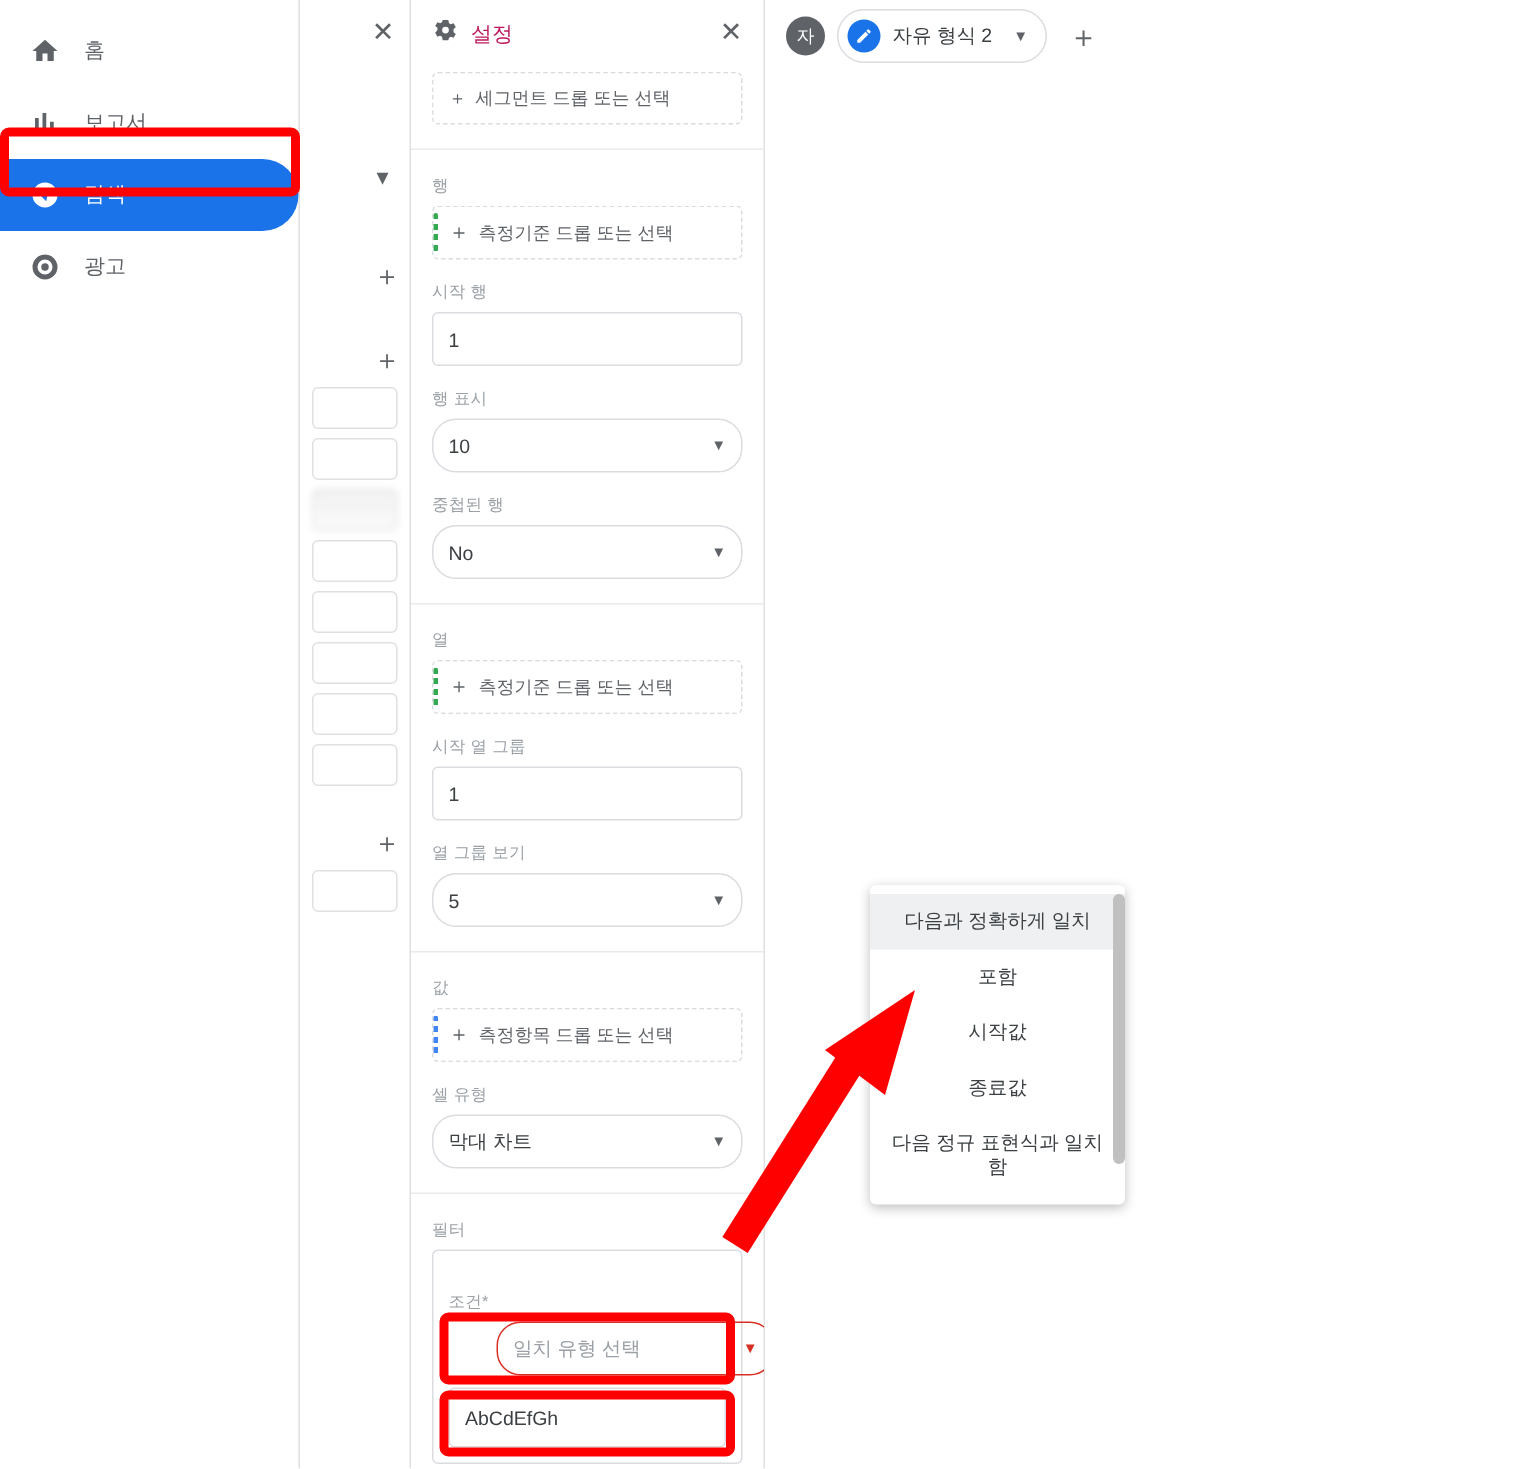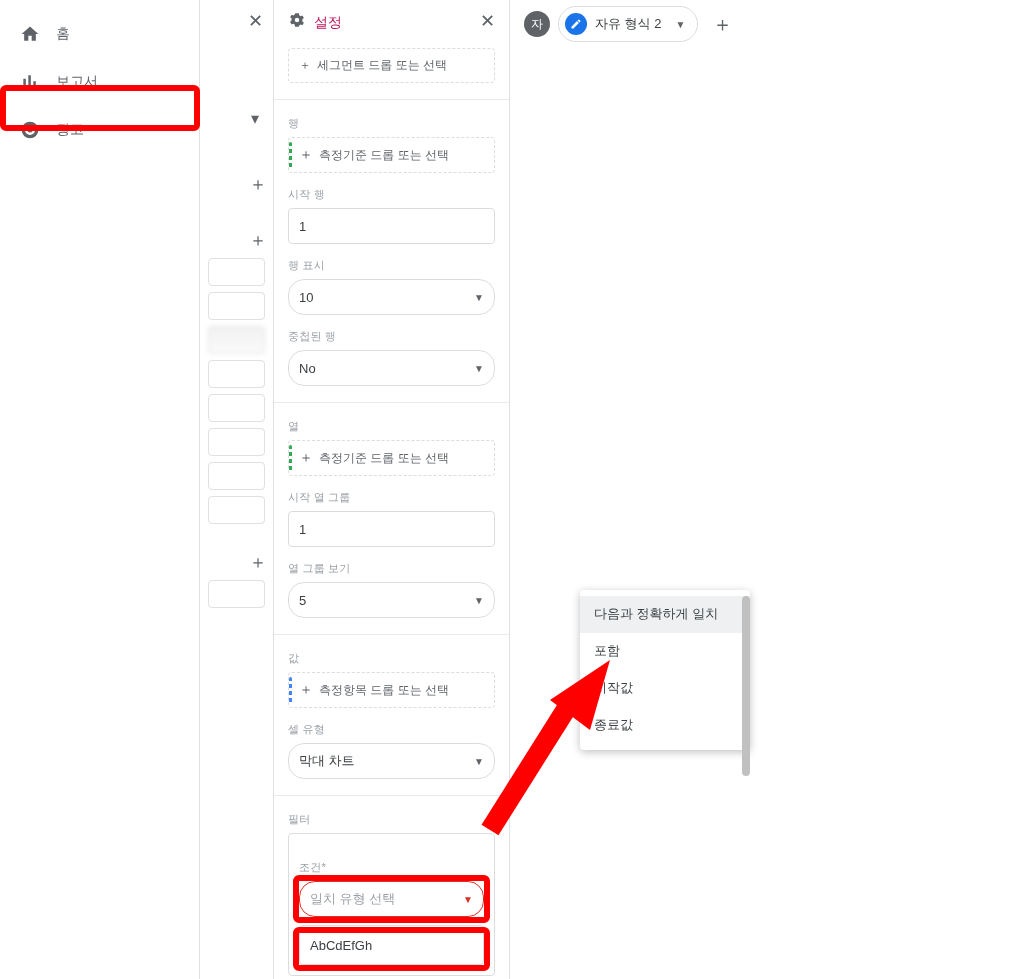--- a/index.html
+++ b/index.html
@@ -29,21 +29,21 @@
     .settings-title { display: flex; align-items: flex-end; font-size: 14px; font-weight: 500; color: #be185d; }
     .settings-title .icon { margin-right: 8px; }
     .section-label { font-size: 11px; color: #9aa0a6; margin: 14px 0 6px; letter-spacing: 0.2px; }
     .dashed-box { border: 1px dashed #dadce0; border-radius: 4px; padding: 8px 10px; font-size: 12px; color: #5f6368; display: flex; align-items: center; gap: 6px; }
     .drop-row { border: 1px dashed #dadce0; border-radius: 4px; padding: 8px 10px; font-size: 12px; color: #5f6368; display: flex; align-items: center; gap: 6px; position: relative; }
     .drop-row.green::before { content:''; position: absolute; left: 0; top: 4px; bottom: 4px; width: 3px; background: repeating-linear-gradient(#34a853 0 4px, transparent 4px 7px); border-radius: 2px; }
     .drop-row.blue::before { content:''; position: absolute; left: 0; top: 4px; bottom: 4px; width: 3px; background: repeating-linear-gradient(#4285f4 0 4px, transparent 4px 7px); border-radius: 2px; }
     .drop-row .plus { font-size: 14px; color: #5f6368; }
     .input-box { border: 1px solid #dadce0; border-radius: 4px; height: 36px; padding: 0 10px; font-size: 13px; color: #3c4043; display: flex; align-items: center; width: 100%; }
     .select-box { border: 1px solid #dadce0; border-radius: 16px; height: 36px; padding: 0 10px; font-size: 13px; color: #3c4043; display: flex; align-items: center; justify-content: space-between; width: 100%; cursor: pointer; }
-    .select-box.error { border-color: #d93025; color: #9aa0a6; }
+    .select-box.error { border-color: #d93025; color: #9aa0a6; margin-left: 32px; }
     .caret { font-size: 10px; color: #5f6368; }
     .caret.error { color: #d93025; }
     .divider { border-top: 1px solid #e8eaed; margin: 16px -14px; }
     .filter-card { border: 1px solid #dadce0; border-radius: 4px; padding: 12px 10px 10px; }
     .filter-inner-input { border: 1px solid #dadce0; border-radius: 4px; height: 40px; padding: 0 10px; font-size: 13px; color: #3c4043; display: flex; align-items: center; width: 100%; margin-top: 8px; }
     
     
     .canvas { flex: 1; background: #fff; position: relative; }
     .tab-bar { display: flex; align-items: center; height: 48px; padding: 0 14px; gap: 8px; }
     .avatar { width: 26px; height: 26px; border-radius: 50%; background: #5f6368; color: #fff; display: flex; align-items: center; justify-content: center; font-size: 12px; }
@@ -78,20 +78,28 @@
     </span>
     <span>홈</span>
   </div>
   <div class="nav-item">
     <span class="icon">
       <svg viewBox="0 0 24 24" width="20" height="20">
           <path d="M4 18h3V8H4zm6 0h3V4h-3zm6 0h3v-7h-3z"></path>
         </svg>
     </span>
     <span>보고서</span>
+  </div>
+  <div class="nav-item active">
+    <span class="icon">
+      <svg viewBox="0 0 24 24" width="20" height="20">
+          <path d="M12 2a10 10 0 100 20 10 10 0 000-20zm1 15l-4-4 6-6-2 10z"></path>
+        </svg>
+    </span>
+    <span>탐색</span>
   </div>
   <div class="nav-item">
     <span class="icon">
       <svg viewBox="0 0 24 24" width="20" height="20">
           <path d="M12 2a10 10 0 100 20 10 10 0 000-20zm0 4a6 6 0 110 12 6 6 0 010-12zm0 3a3 3 0 100 6 3 3 0 000-6z"></path>
         </svg>
     </span>
     <span>광고</span>
   </div>
 </div>
@@ -225,25 +233,26 @@
         <svg viewBox="0 0 24 24">
             <path d="M3 17.25V21h3.75l11-11.04-3.75-3.75L3 17.25zM20.71 7.04a1 1 0 000-1.41l-2.34-2.34a1 1 0 00-1.41 0l-1.83 1.83 3.75 3.75 1.83-1.83z"></path>
           </svg>
       </span>
       <span>자유 형식 2</span>
       <span class="caret" style="margin-left:6px">▼</span>
     </div>
     <span class="tab-add">＋</span>
   </div>
 
-  <div class="popup" style="left:70px; top:590px;">
+  <div class="popup" style="left:70px; top:590px;text-align:center;">
     <div class="popup-item selected">다음과 정확하게 일치</div>
     <div class="popup-item">포함</div>
     <div class="popup-item">시작값</div>
     <div class="popup-item">종료값</div>
+    <div class="popup-item">다음 정규 표현식과 일치함</div>
     <div class="popup-scrollbar"></div>
   </div>
 
   <svg class="arrow-svg" style="left:-30px; top:660px;" width="140" height="180">
     <defs>
       <marker id="ah" markerWidth="10" markerHeight="10" refX="2" refY="5" orient="auto">
         <polygon points="0,0 10,5 0,10" fill="#ff0000"></polygon>
       </marker>
     </defs>
     <line x1="10" y1="170" x2="95" y2="35" stroke="#ff0000" stroke-width="20"></line>

